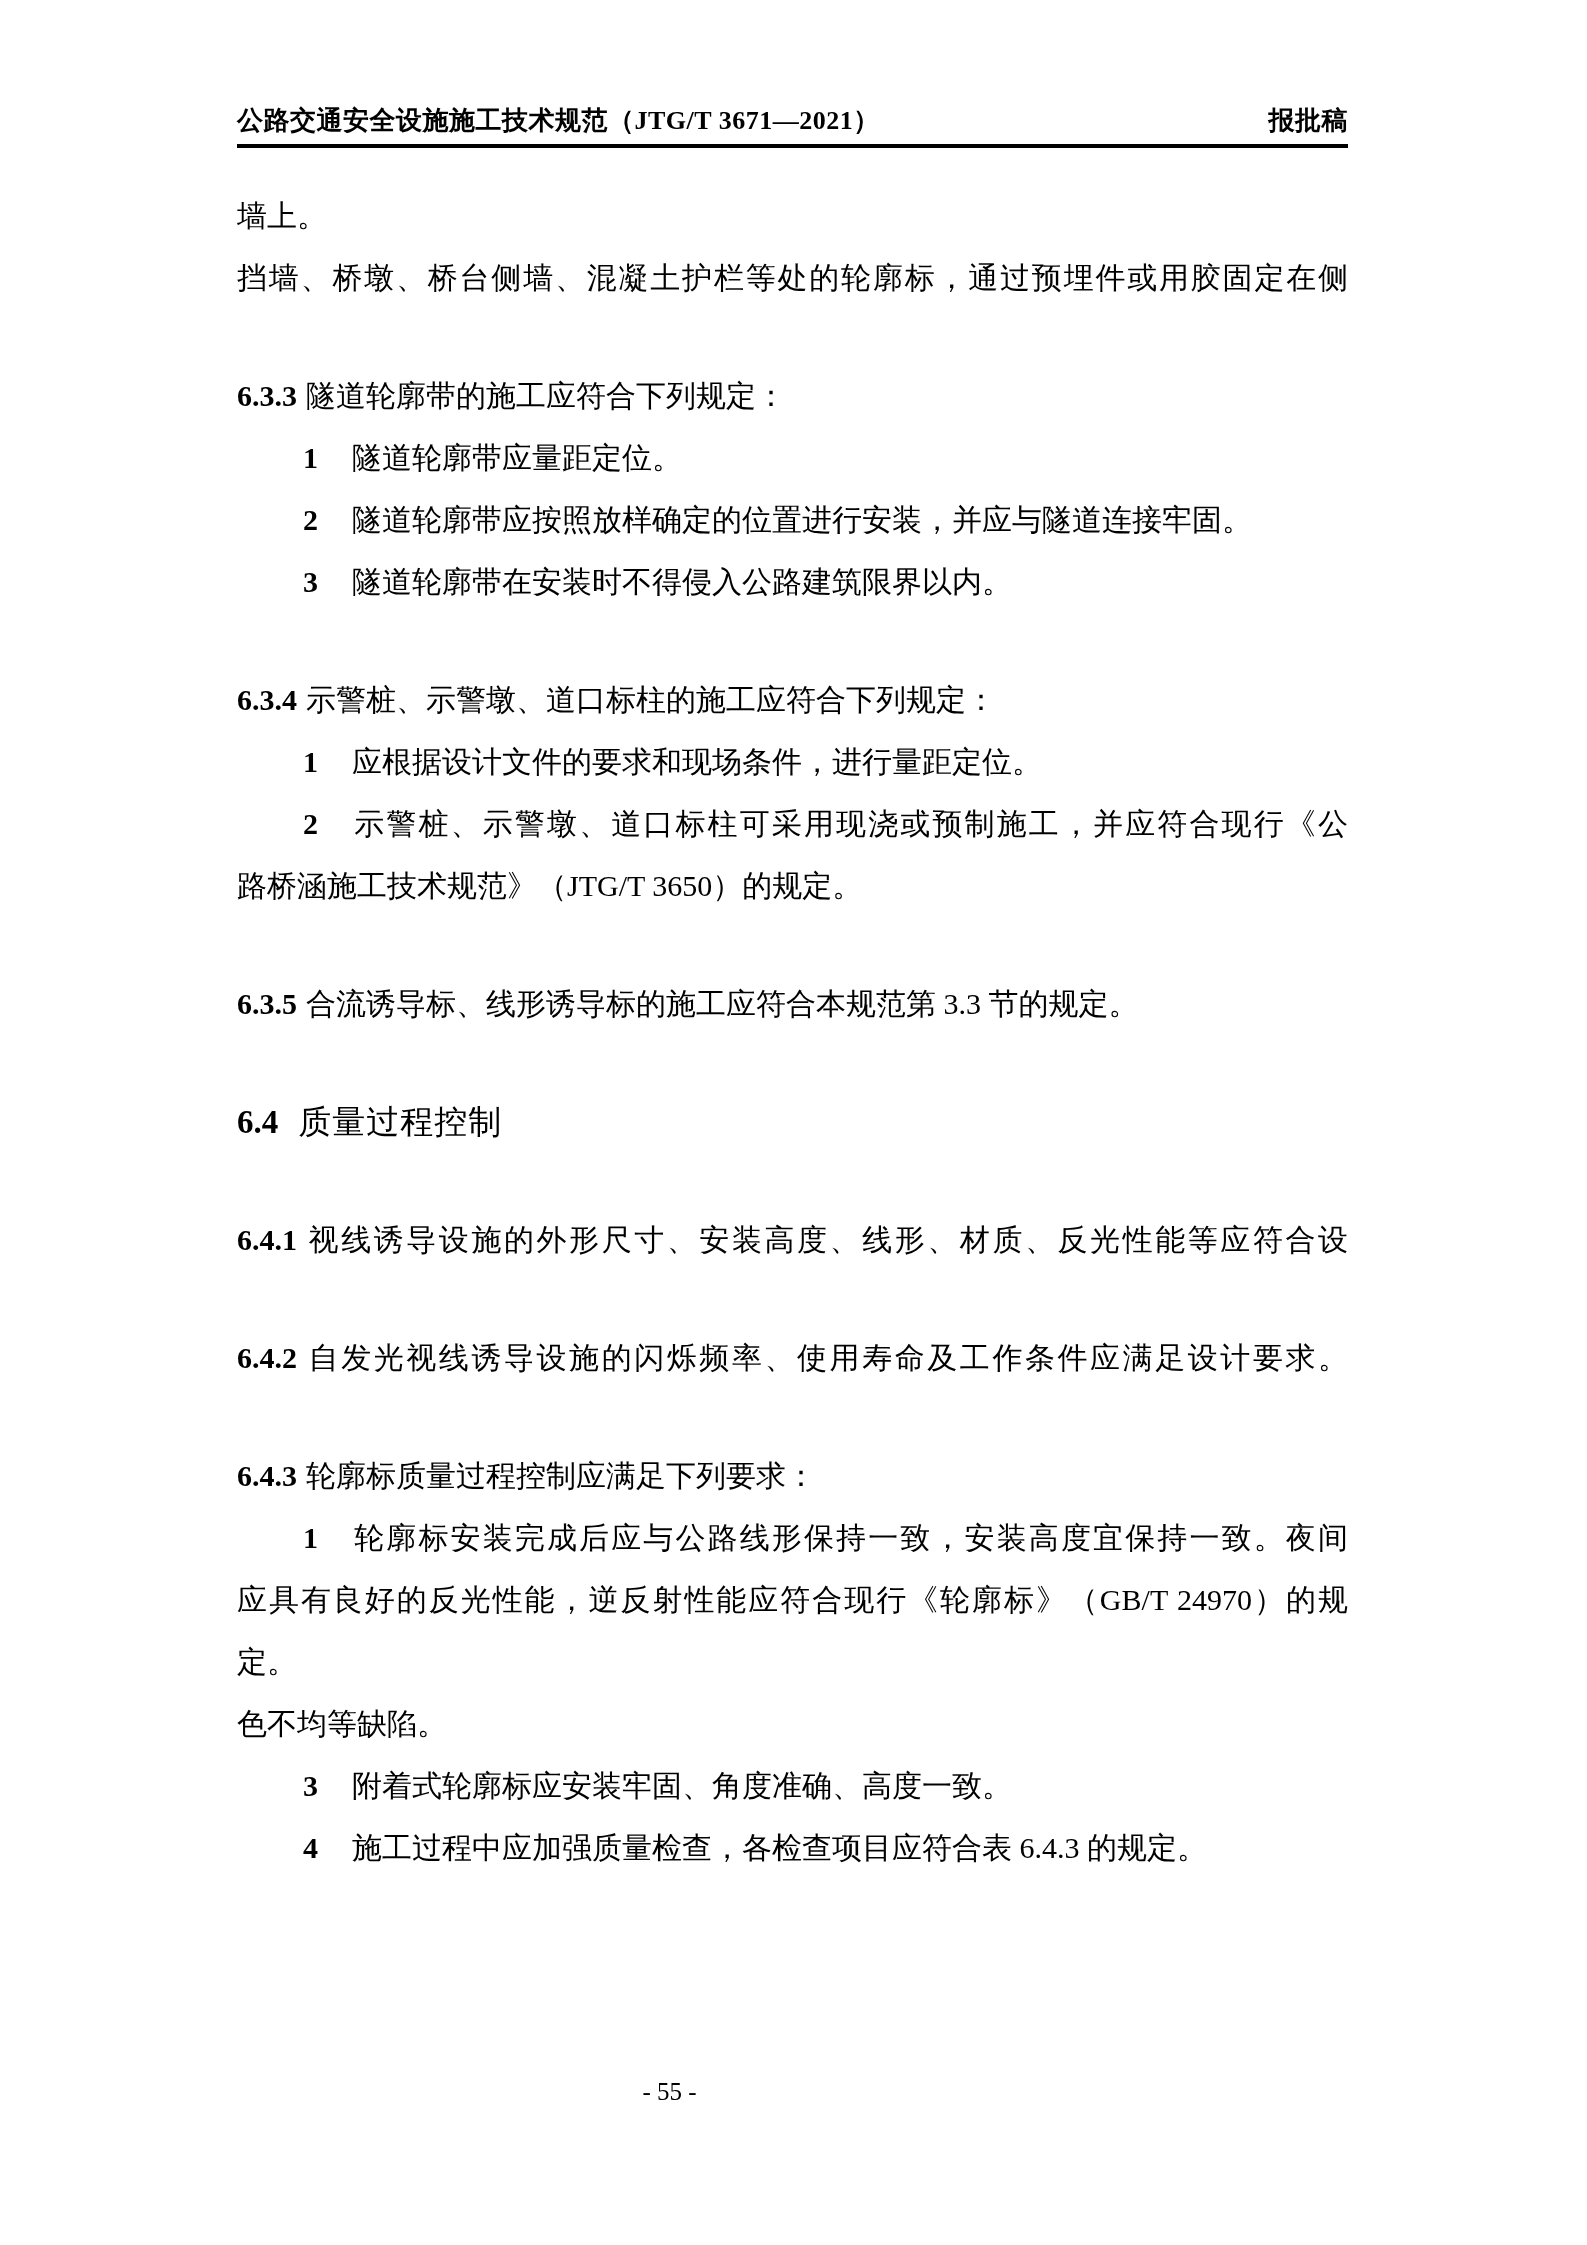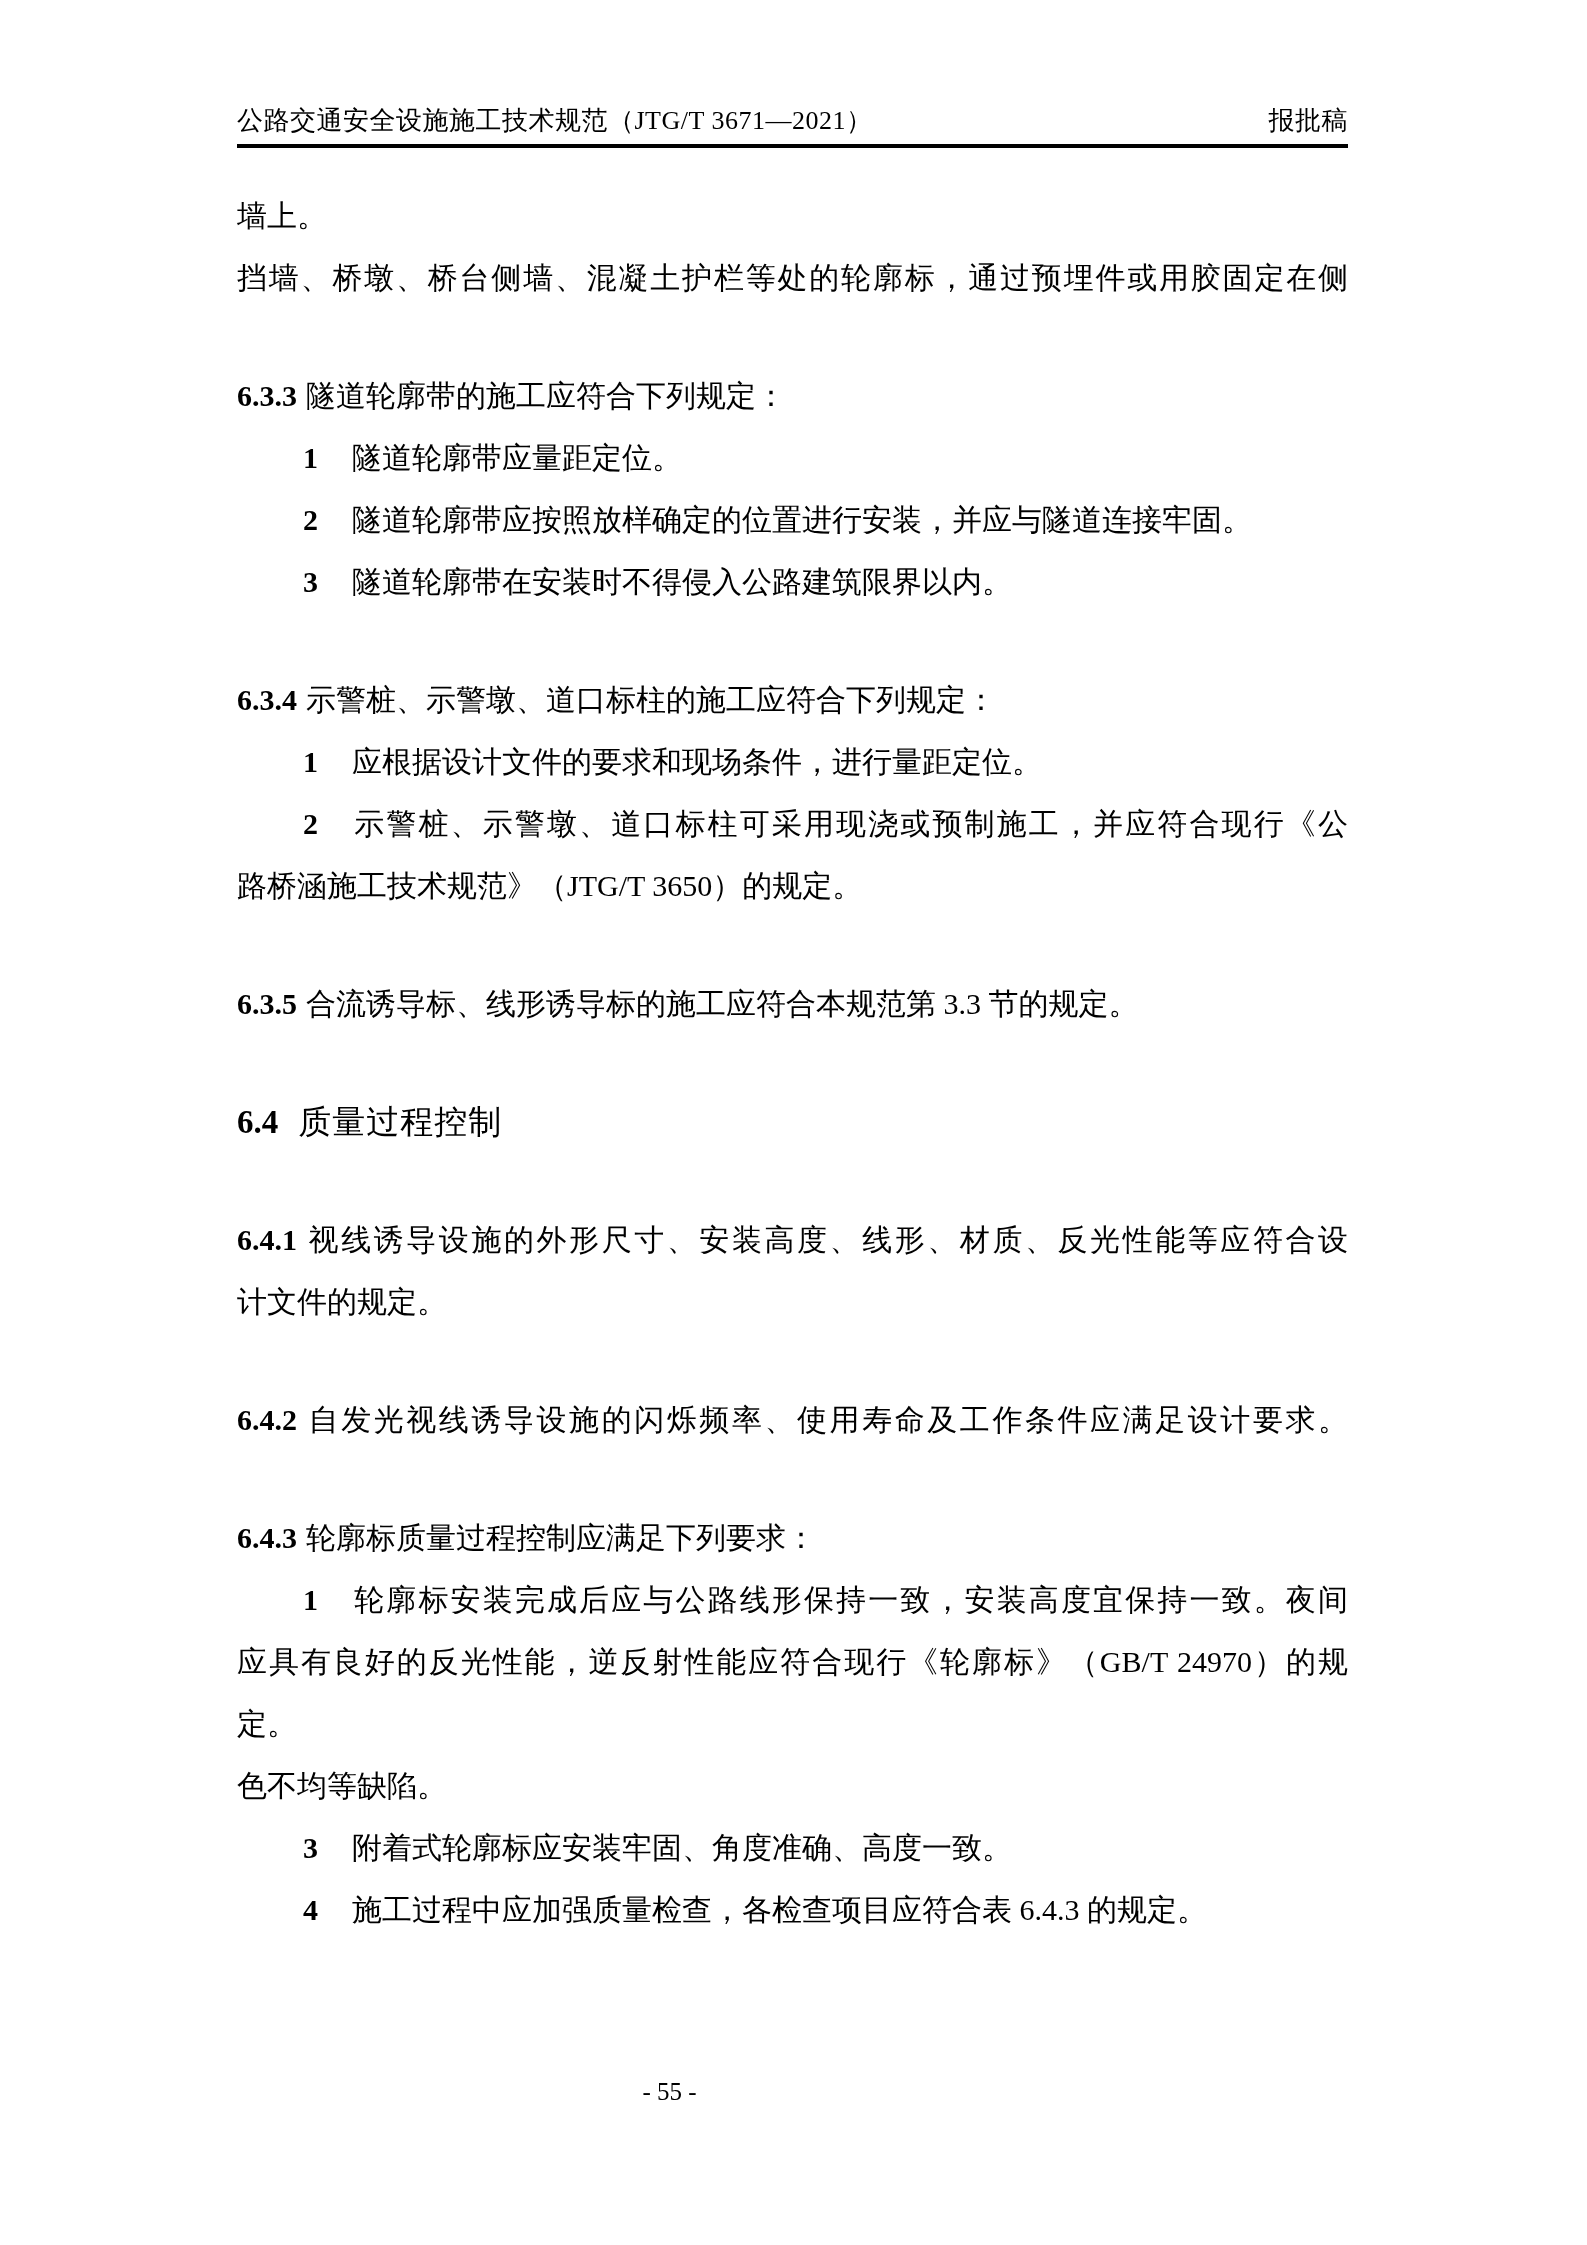--- a/index.html
+++ b/index.html
@@ -16,20 +16,21 @@
     position: absolute;
     left: 237px; top: 96px;
     width: 1111px; height: 52px;
     border-bottom: 4px solid #000;
     display: flex;
     justify-content: space-between;
     align-items: flex-end;
     padding-bottom: 6px;
     font-size: 26px;
     letter-spacing: 0.5px;
+    font-weight: bold;
   }
   
   .content {
     position: absolute;
     left: 237px; top: 185px;
     width: 1111px;
     font-size: 30px;
   }
   .line { height: 62px; line-height: 62px; }
   .gap  { margin-top: 56px; }                 
@@ -97,21 +98,20 @@
     <span class="secnum">6.3.5</span><span>合流诱导标、线形诱导标的施工应符合本规范第 3.3 节的规定。</span>
   </div>
 
   <div class="line gap h2">
     <span class="secnum">6.4</span><span class="h2title">质量过程控制</span>
   </div>
 
   <div class="line gap jfull">
     <span class="secnum">6.4.1</span><span>视线诱导设施的外形尺寸、安装高度、线形、材质、反光性能等应符合设</span>
   </div>
-  <div class="line">计文件的规定。</div>
 
   <div class="line gap jfull">
     <span class="secnum">6.4.2</span><span>自发光视线诱导设施的闪烁频率、使用寿命及工作条件应满足设计要求。</span>
   </div>
 
   <div class="line gap">
     <span class="secnum">6.4.3</span><span>轮廓标质量过程控制应满足下列要求：</span>
   </div>
   <div class="line item jfull">
     <span class="num">1</span><span>轮廓标安装完成后应与公路线形保持一致，安装高度宜保持一致。夜间</span>

